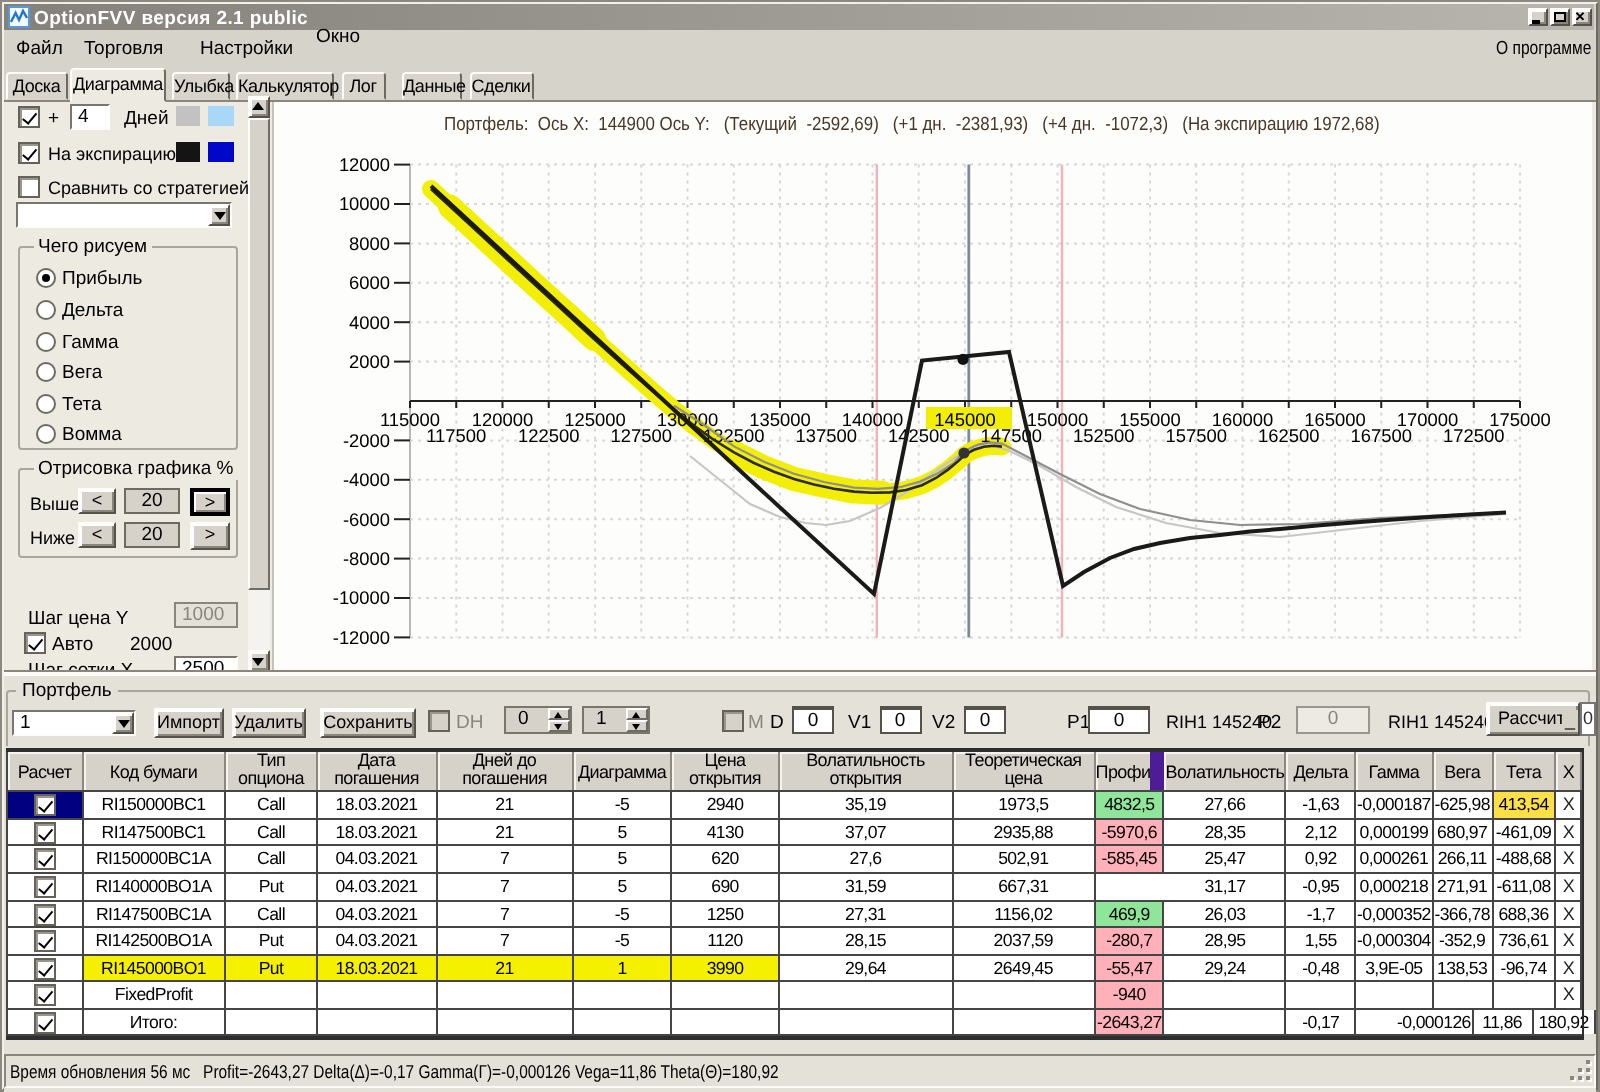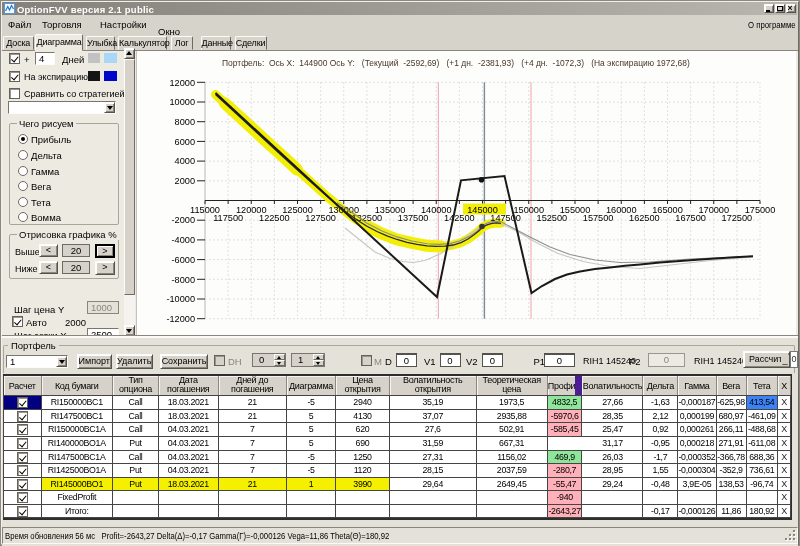--- a/index.html
+++ b/index.html
@@ -47,21 +47,21 @@
 <div class="abs" style="left:17px;top:3.5px;font-size:9.5px;font-weight:bold;color:#fff;letter-spacing:0.2px;white-space:nowrap;">OptionFVV версия 2.1 public</div>
 <div class="abs btn" style="left:763.5px;top:3.5px;width:10px;height:9.5px;"></div>
 <div class="abs btn" style="left:774.5px;top:3.5px;width:10px;height:9.5px;"></div>
 <div class="abs btn" style="left:785.5px;top:3.5px;width:10px;height:9.5px;"></div>
 <div class="abs" style="left:765.5px;top:9.8px;width:4.5px;height:1.8px;background:#000;"></div>
 <div class="abs" style="left:776.8px;top:5.8px;width:5.8px;height:5px;border:1px solid #000;border-top-width:1.8px;background:#d6d2ca;"></div>
 <div class="abs" style="left:787.5px;top:3.2px;font-size:8.5px;font-weight:bold;color:#000;">×</div>
 <div class="abs" style="left:8px;top:19px;font-size:9.5px;">Файл</div>
 <div class="abs" style="left:42px;top:19px;font-size:9.5px;">Торговля</div>
 <div class="abs" style="left:100px;top:19px;font-size:9.5px;">Настройки</div>
-<div class="abs" style="left:158px;top:26px;font-size:9.5px;">Окно</div>
+<div class="abs" style="left:158px;top:13px;font-size:9.5px;">Окно</div>
 <div class="abs" style="left:748px;top:18.5px;font-size:9.5px;transform:scaleX(0.82);transform-origin:0 0;white-space:nowrap;">О программе</div>
 <div class="abs" style="left:2px;top:50px;width:796px;height:1px;background:#8a867e;"></div>
 <div class="tab" style="left:3px;top:36px;width:30.5px;height:14px;line-height:13px;">Доска</div>
 <div class="tab" style="left:35px;top:33.5px;width:48px;height:17.5px;background:#edeae2;border-bottom-color:#edeae2;line-height:15px;z-index:3;">Диаграмма</div>
 <div class="tab" style="left:86px;top:36px;width:29px;height:14px;line-height:13px;">Улыбка</div>
 <div class="tab" style="left:118px;top:36px;width:49px;height:14px;line-height:13px;">Калькулятор</div>
 <div class="tab" style="left:170.5px;top:36px;width:22px;height:14px;line-height:13px;">Лог</div>
 <div class="tab" style="left:200.5px;top:36px;width:30.5px;height:14px;line-height:13px;">Данные</div>
 <div class="tab" style="left:234.5px;top:36px;width:32px;height:14px;line-height:13px;">Сделки</div>
 <div class="abs" style="left:2px;top:51px;width:796px;height:284px;background:#edeae2;"></div>
@@ -317,21 +317,21 @@
 <div class="cell" style="width:68.5px;background:#fff;font-size:8.8px;letter-spacing:-0.3px;line-height:13px;">21</div>
 <div class="cell" style="width:49px;background:#fff;font-size:8.8px;letter-spacing:-0.3px;line-height:13px;">-5</div>
 <div class="cell" style="width:54px;background:#fff;font-size:8.8px;letter-spacing:-0.3px;line-height:13px;">2940</div>
 <div class="cell" style="width:86.5px;background:#fff;font-size:8.8px;letter-spacing:-0.3px;line-height:13px;">35,19</div>
 <div class="cell" style="width:71.3px;background:#fff;font-size:8.8px;letter-spacing:-0.3px;line-height:13px;">1973,5</div>
 <div class="cell" style="width:34.7px;background:#8fe69a;font-size:8.8px;letter-spacing:-0.3px;line-height:13px;">4832,5</div>
 <div class="cell" style="width:61px;background:#fff;font-size:8.8px;letter-spacing:-0.3px;line-height:13px;">27,66</div>
 <div class="cell" style="width:34.8px;background:#fff;font-size:8.8px;letter-spacing:-0.3px;line-height:13px;">-1,63</div>
 <div class="cell" style="width:38.3px;background:#fff;font-size:8.8px;letter-spacing:-0.3px;line-height:13px;">-0,000187</div>
 <div class="cell" style="width:30px;background:#fff;font-size:8.8px;letter-spacing:-0.3px;line-height:13px;">-625,98</div>
-<div class="cell" style="width:31.4px;background:#3b82f6;font-size:8.8px;letter-spacing:-0.3px;line-height:13px;">413,54</div>
+<div class="cell" style="width:31.4px;background:#fde047;font-size:8.8px;letter-spacing:-0.3px;line-height:13px;">413,54</div>
 <div class="cell" style="width:13.4px;font-size:9px;line-height:13px;color:#222;">X</div>
 </div>
 <div class="trow" style="top:410px;height:13px;font-size:0;">
 <div class="cell" style="width:37.5px;background:#fff;position:relative;"><span class="chk on" style="left:13px;top:1.2px;"></span></div>
 <div class="cell" style="width:71.5px;background:#fff;font-size:8.8px;letter-spacing:-0.3px;line-height:13px;">RI147500BC1</div>
 <div class="cell" style="width:46px;background:#fff;font-size:8.8px;letter-spacing:-0.3px;line-height:13px;">Call</div>
 <div class="cell" style="width:59.5px;background:#fff;font-size:8.8px;letter-spacing:-0.3px;line-height:13px;">18.03.2021</div>
 <div class="cell" style="width:68.5px;background:#fff;font-size:8.8px;letter-spacing:-0.3px;line-height:13px;">21</div>
 <div class="cell" style="width:49px;background:#fff;font-size:8.8px;letter-spacing:-0.3px;line-height:13px;">5</div>
 <div class="cell" style="width:54px;background:#fff;font-size:8.8px;letter-spacing:-0.3px;line-height:13px;">4130</div>
@@ -459,21 +459,21 @@
 <div class="cell" style="width:46px;background:#fff;font-size:8.8px;letter-spacing:-0.3px;line-height:13px;"></div>
 <div class="cell" style="width:59.5px;background:#fff;font-size:8.8px;letter-spacing:-0.3px;line-height:13px;"></div>
 <div class="cell" style="width:68.5px;background:#fff;font-size:8.8px;letter-spacing:-0.3px;line-height:13px;"></div>
 <div class="cell" style="width:49px;background:#fff;font-size:8.8px;letter-spacing:-0.3px;line-height:13px;"></div>
 <div class="cell" style="width:54px;background:#fff;font-size:8.8px;letter-spacing:-0.3px;line-height:13px;"></div>
 <div class="cell" style="width:86.5px;background:#fff;font-size:8.8px;letter-spacing:-0.3px;line-height:13px;"></div>
 <div class="cell" style="width:71.3px;background:#fff;font-size:8.8px;letter-spacing:-0.3px;line-height:13px;"></div>
 <div class="cell" style="width:34.7px;background:#ffb0b8;font-size:8.8px;letter-spacing:-0.3px;line-height:13px;">-2643,27</div>
 <div class="cell" style="width:61px;background:#fff;font-size:8.8px;letter-spacing:-0.3px;line-height:13px;"></div>
 <div class="cell" style="width:34.8px;background:#fff;font-size:8.8px;letter-spacing:-0.3px;line-height:13px;">-0,17</div>
-<div class="cell" style="width:38.3px;background:#fff;font-size:8.8px;letter-spacing:-0.3px;line-height:13px;">-0,000126</div>
+<div class="cell" style="width:38.3px;background:#fff;font-size:8.8px;letter-spacing:-0.3px;line-height:13px;margin-left:20px;">-0,000126</div>
 <div class="cell" style="width:30px;background:#fff;font-size:8.8px;letter-spacing:-0.3px;line-height:13px;">11,86</div>
 <div class="cell" style="width:31.4px;background:#fff;font-size:8.8px;letter-spacing:-0.3px;line-height:13px;">180,92</div>
 <div class="cell" style="width:13.4px;font-size:9px;line-height:13px;color:#222;">X</div>
 </div>
 <div class="abs" style="left:3px;top:518px;width:789px;height:2px;background:#2e2e2e;"></div>
 <div class="abs" style="left:790.5px;top:374px;width:1.5px;height:146px;background:#2e2e2e;"></div>
 <div class="abs" style="left:2px;top:527px;width:796px;height:17px;background:#e4e1d9;border:1px solid;border-color:#8a867e #fbfaf6 #fbfaf6 #8a867e;"></div>
 <div class="abs" style="left:5px;top:530.5px;font-size:9.3px;color:#000;transform:scaleX(0.83);transform-origin:0 0;white-space:nowrap;">Время обновления 56 мс&nbsp;&nbsp; Profit=-2643,27 Delta(Δ)=-0,17 Gamma(Γ)=-0,000126 Vega=11,86 Theta(Θ)=180,92</div>
 <div class="abs" style="left:793px;top:538px;width:2px;height:2px;background:#8a867e;box-shadow:1px 1px 0 #fff;"></div>
 <div class="abs" style="left:793px;top:534px;width:2px;height:2px;background:#8a867e;box-shadow:1px 1px 0 #fff;"></div>

